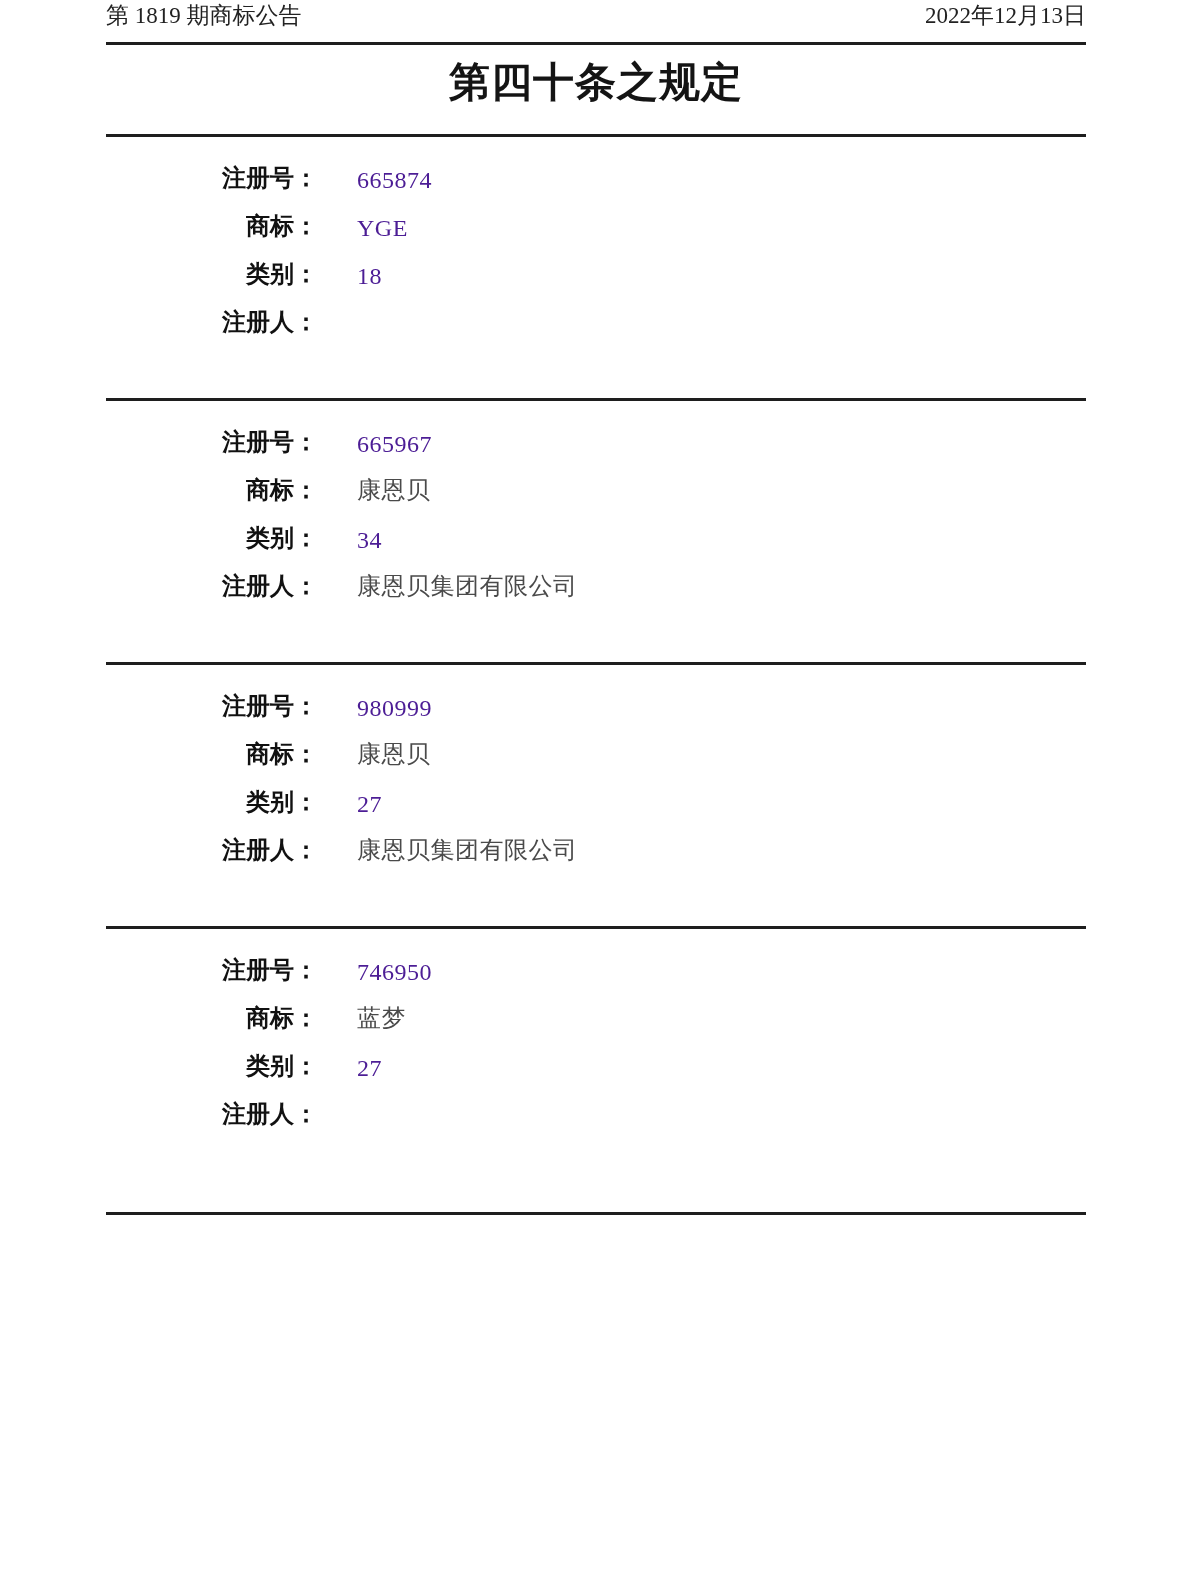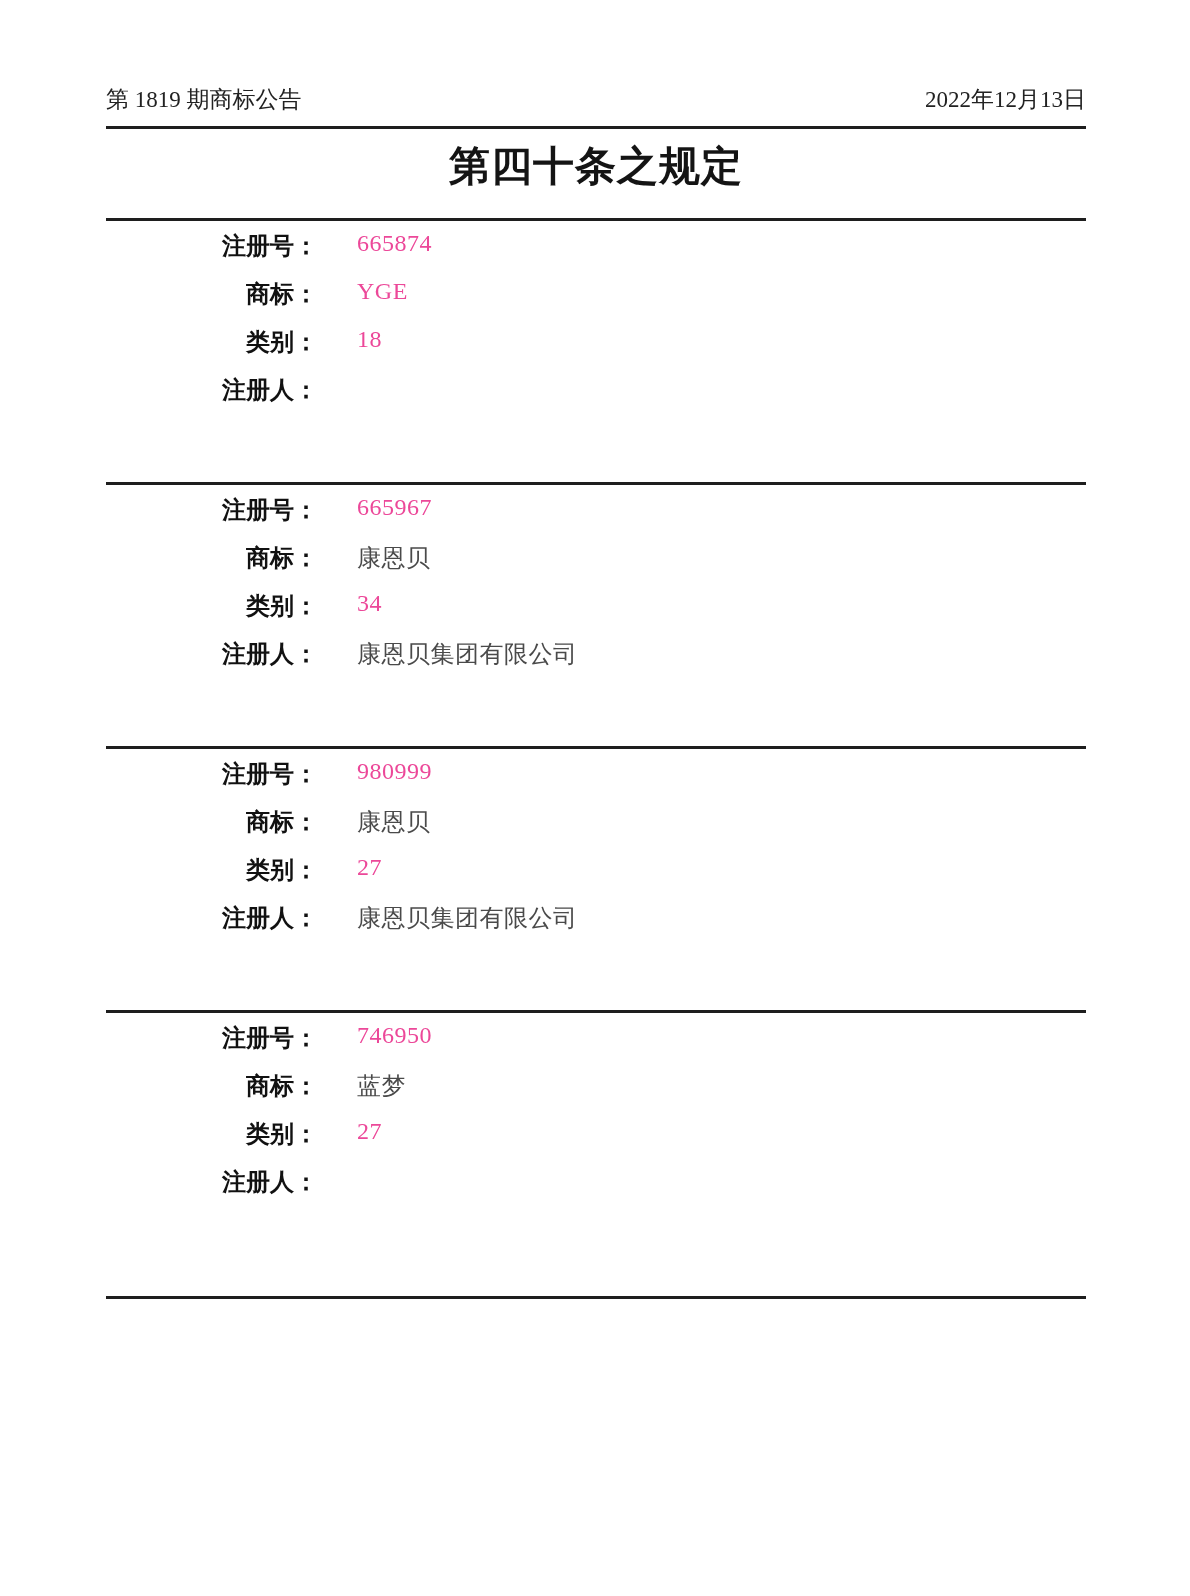--- a/index.html
+++ b/index.html
@@ -18,21 +18,20 @@
   .page {
     width: 1190px;
     height: 1596px;
     padding: 0 104px 0 106px;
   }
   
   .header {
     display: flex;
     justify-content: space-between;
     align-items: flex-end;
-    padding-top: 84px;
     padding-bottom: 11px;
     border-bottom: 3px solid #1e1e1e;
     font-size: 23px;
     color: #222;
   }
   
   .title {
     margin: 14px 0 0 0;
     text-align: center;
     font-size: 41px;
@@ -54,34 +53,34 @@
   
   .records {
     margin-top: 28px;
   }
   .record {
     border-top: 3px solid #1e1e1e;
     padding: 9px 0 60px 0;
   }
   .row {
     display: flex;
-    align-items: flex-start;
+    align-items: flex-end;
     height: 48px;
   }
   .field-label {
     width: 212px;
     text-align: right;
     font-size: 24px;
     font-weight: bold;
     color: #111111;
   }
   .field-value {
     margin-left: 39px;
     font-size: 24px;
-    color: #ec4899;
+    color: #4c1d95;
     letter-spacing: 0.5px;
   }
   .field-value.company {
     color: #4a4a4a;
   }
   .end-rule {
     border-top: 3px solid #1e1e1e;
     margin-top: 22px;
     height: 0;
   }

